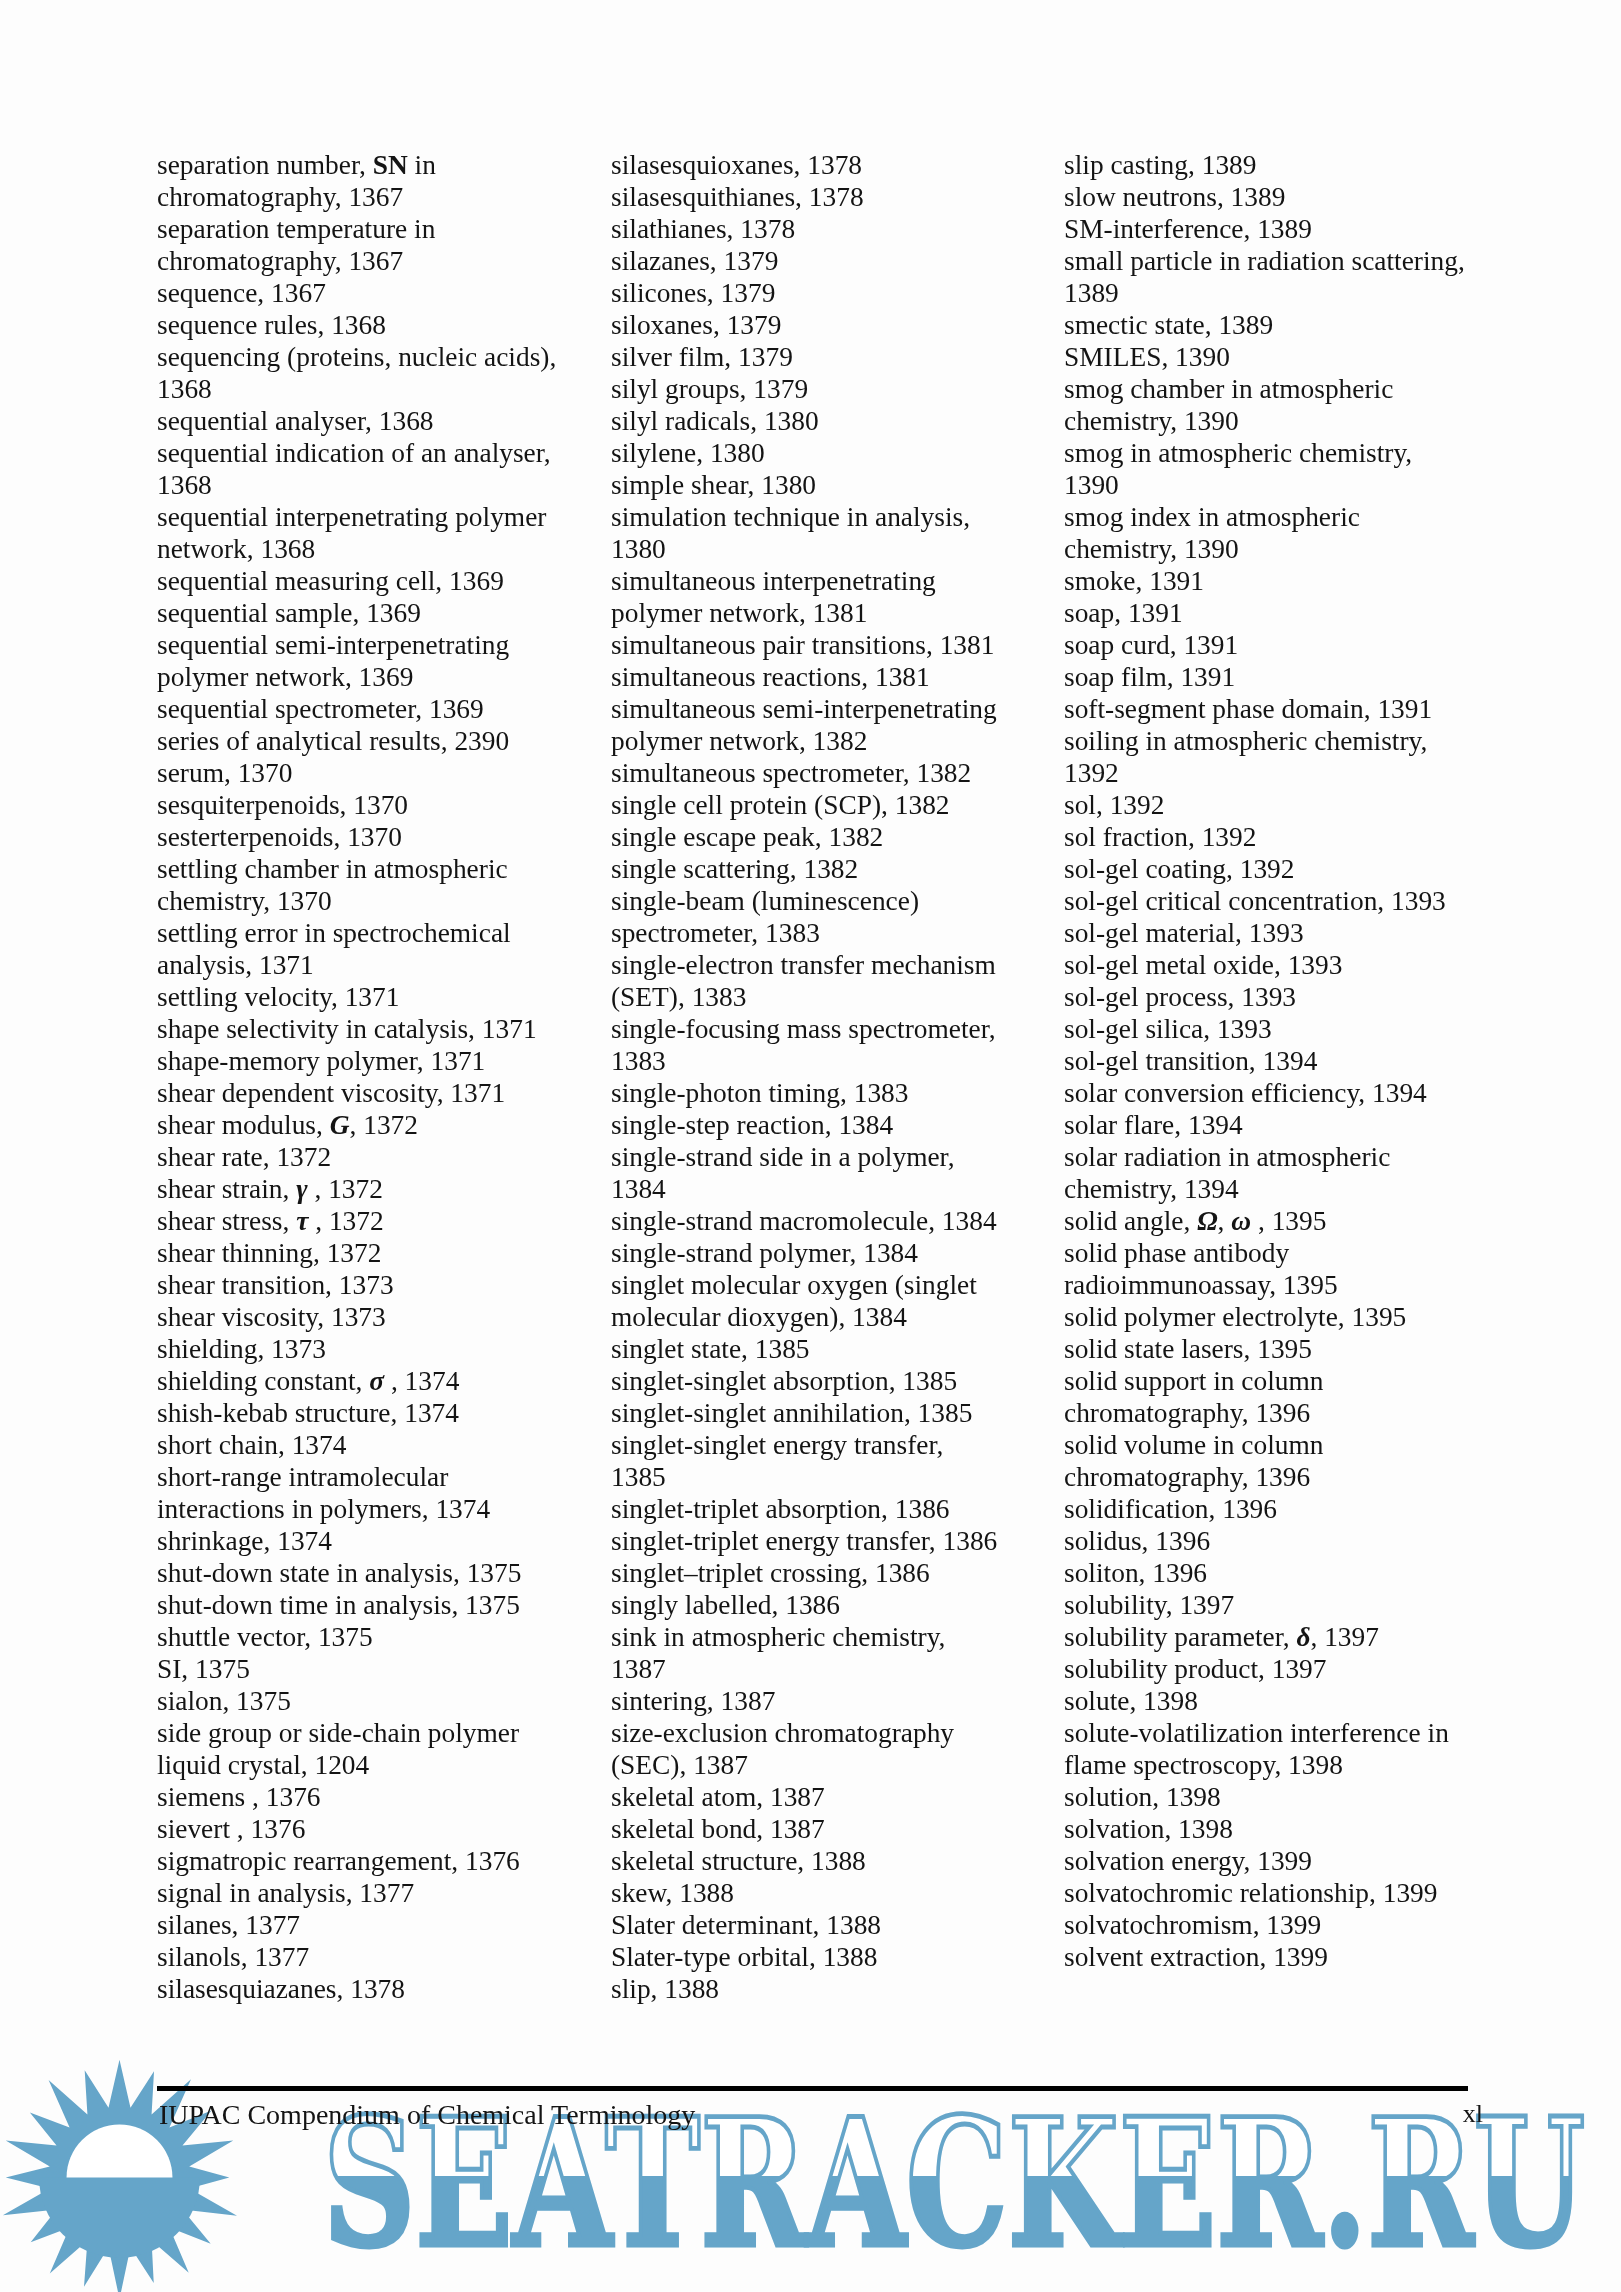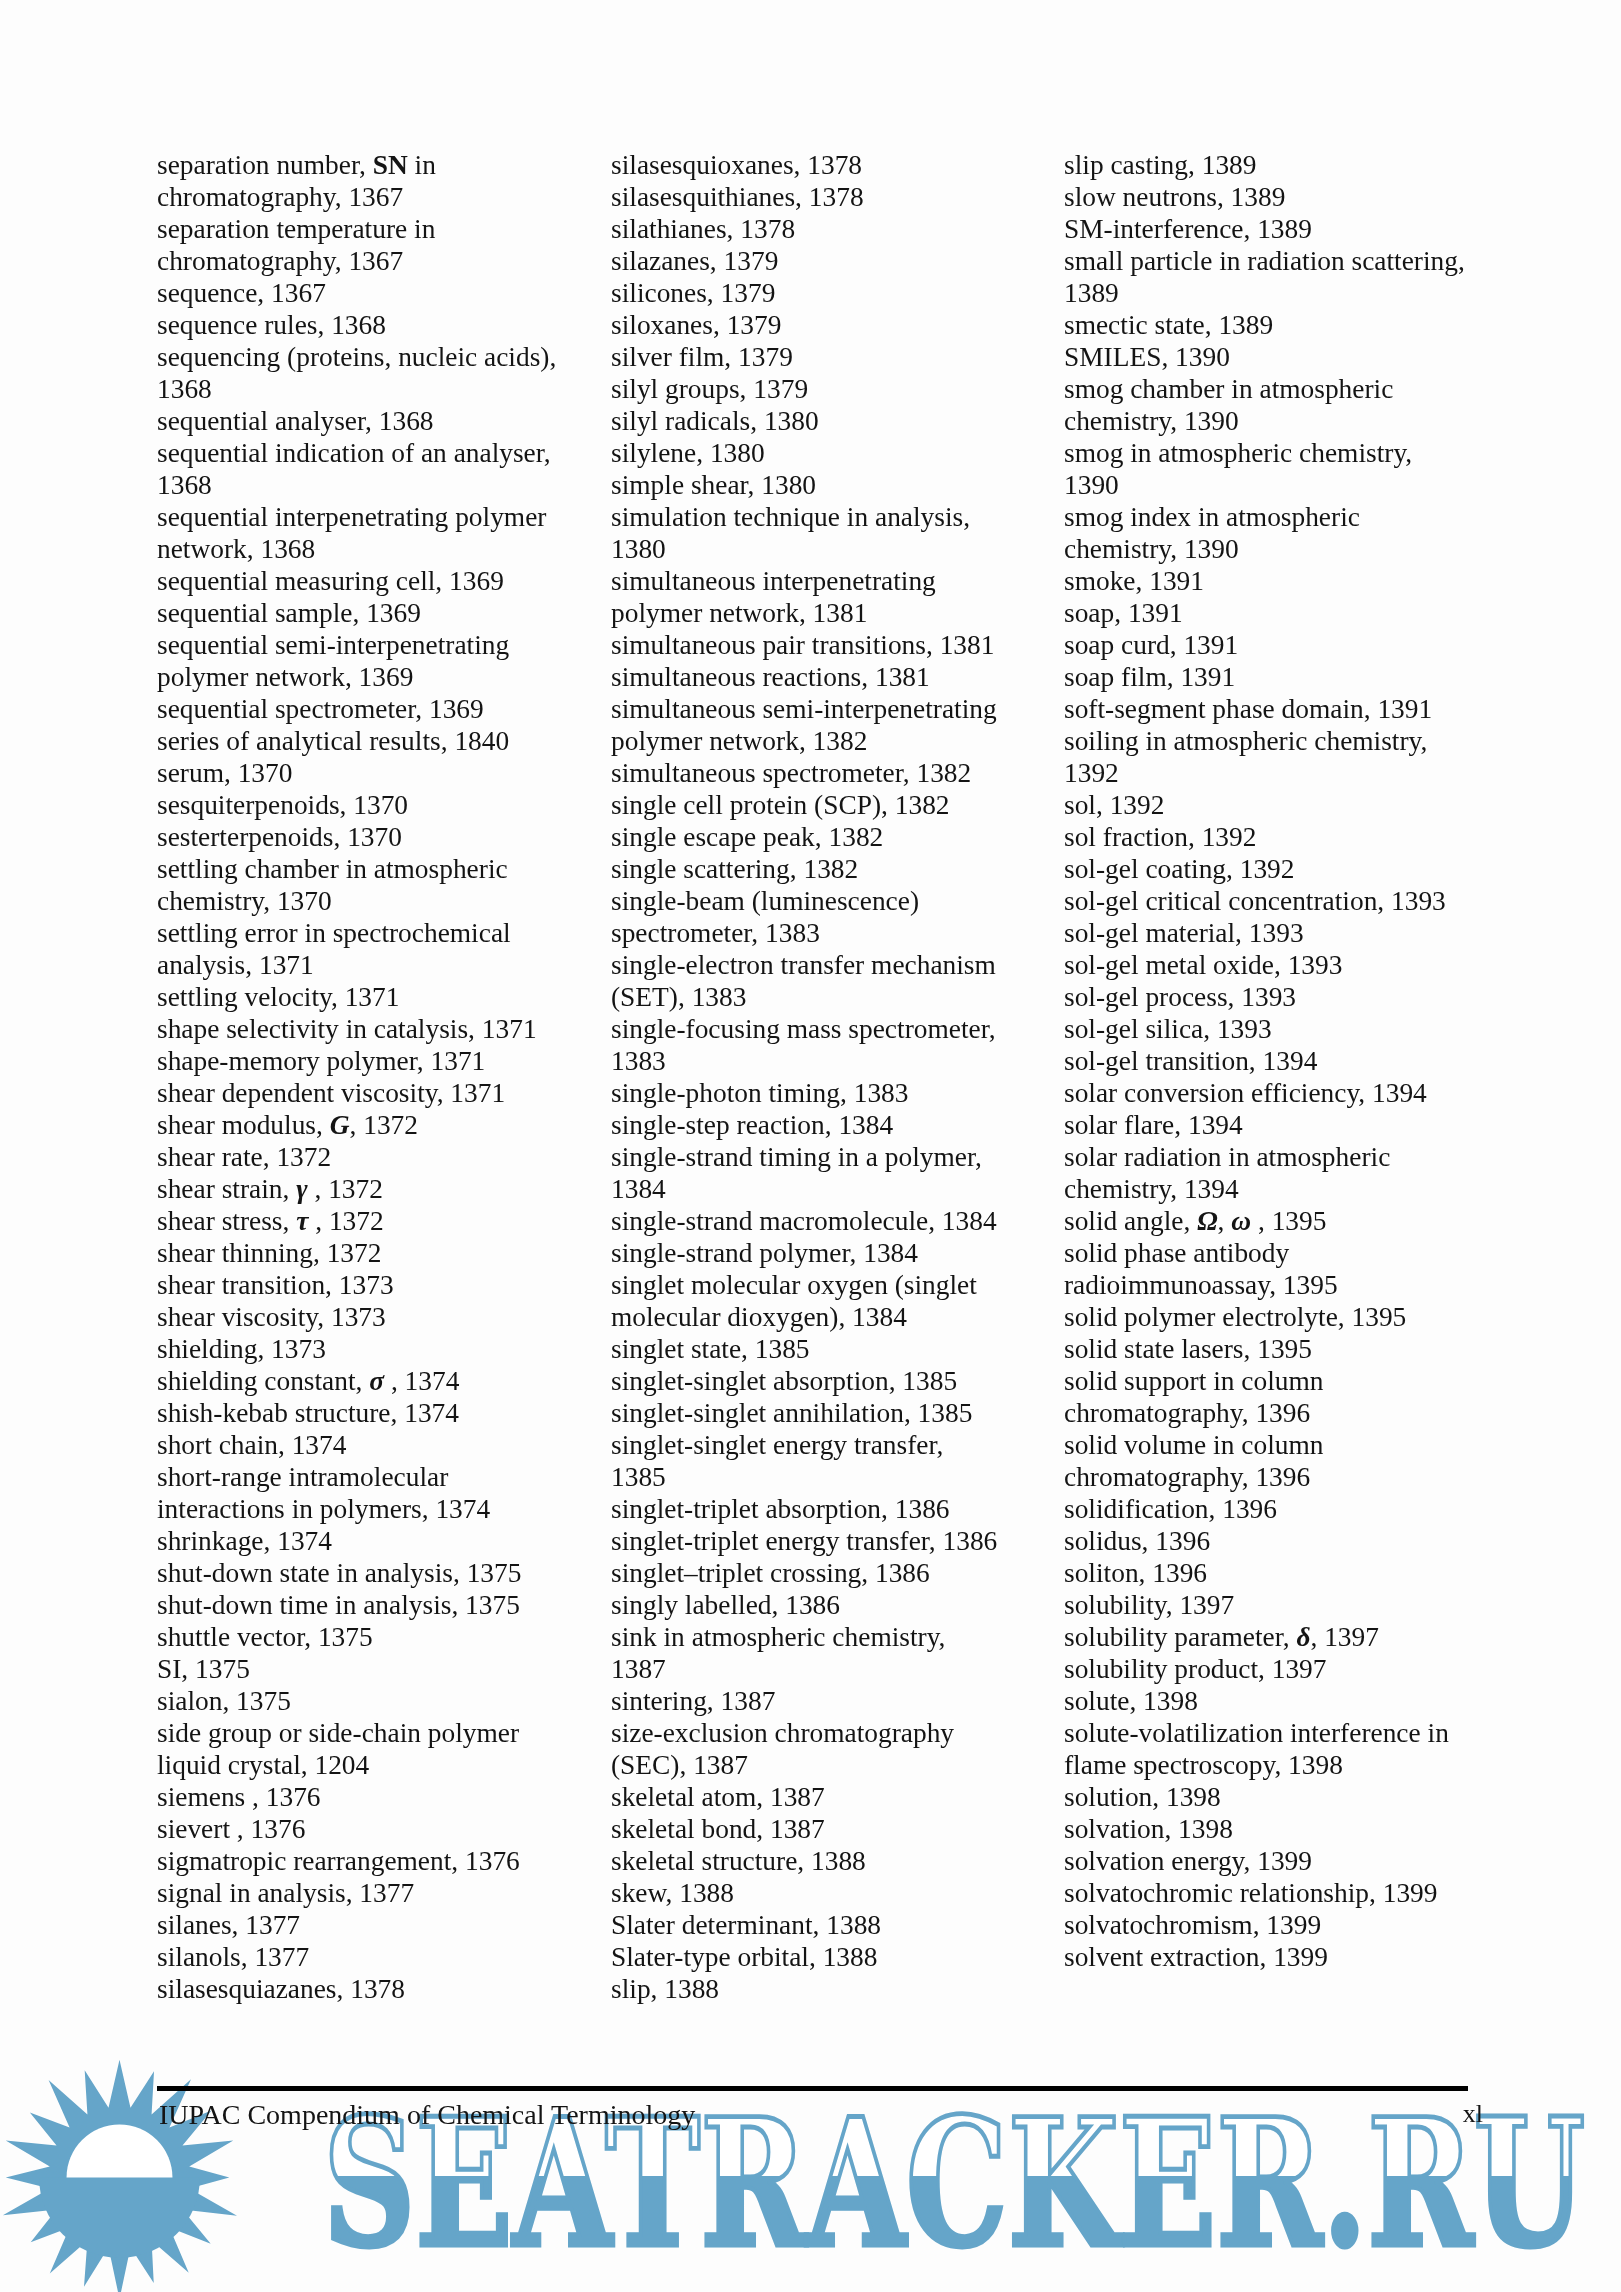--- a/index.html
+++ b/index.html
@@ -77,21 +77,21 @@
       <div class="line">sequential analyser, 1368</div>
       <div class="line">sequential indication of an analyser,</div>
       <div class="line">1368</div>
       <div class="line">sequential interpenetrating polymer</div>
       <div class="line">network, 1368</div>
       <div class="line">sequential measuring cell, 1369</div>
       <div class="line">sequential sample, 1369</div>
       <div class="line">sequential semi-interpenetrating</div>
       <div class="line">polymer network, 1369</div>
       <div class="line">sequential spectrometer, 1369</div>
-      <div class="line">series of analytical results, 1840</div>
+      <div class="line">series of analytical results, 2390</div>
       <div class="line">serum, 1370</div>
       <div class="line">sesquiterpenoids, 1370</div>
       <div class="line">sesterterpenoids, 1370</div>
       <div class="line">settling chamber in atmospheric</div>
       <div class="line">chemistry, 1370</div>
       <div class="line">settling error in spectrochemical</div>
       <div class="line">analysis, 1371</div>
       <div class="line">settling velocity, 1371</div>
       <div class="line">shape selectivity in catalysis, 1371</div>
       <div class="line">shape-memory polymer, 1371</div>
@@ -150,21 +150,21 @@
       <div class="line">single escape peak, 1382</div>
       <div class="line">single scattering, 1382</div>
       <div class="line">single-beam (luminescence)</div>
       <div class="line">spectrometer, 1383</div>
       <div class="line">single-electron transfer mechanism</div>
       <div class="line">(SET), 1383</div>
       <div class="line">single-focusing mass spectrometer,</div>
       <div class="line">1383</div>
       <div class="line">single-photon timing, 1383</div>
       <div class="line">single-step reaction, 1384</div>
-      <div class="line">single-strand timing in a polymer,</div>
+      <div class="line">single-strand side in a polymer,</div>
       <div class="line">1384</div>
       <div class="line">single-strand macromolecule, 1384</div>
       <div class="line">single-strand polymer, 1384</div>
       <div class="line">singlet molecular oxygen (singlet</div>
       <div class="line">molecular dioxygen), 1384</div>
       <div class="line">singlet state, 1385</div>
       <div class="line">singlet-singlet absorption, 1385</div>
       <div class="line">singlet-singlet annihilation, 1385</div>
       <div class="line">singlet-singlet energy transfer,</div>
       <div class="line">1385</div>

